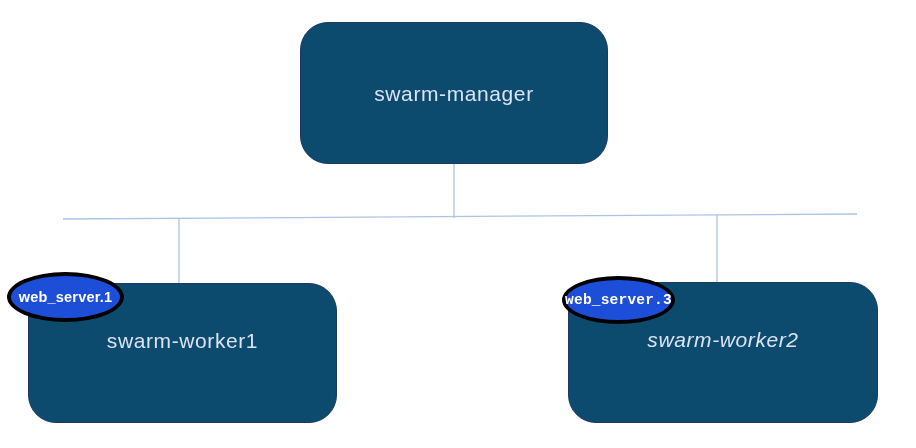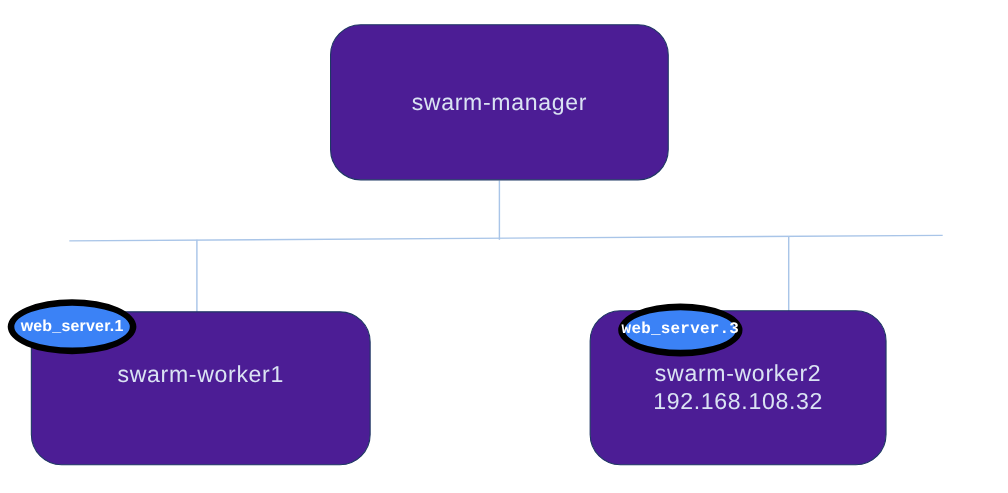--- a/index.html
+++ b/index.html
@@ -12,50 +12,50 @@
     overflow: hidden;
   }
   .connectors {
     position: absolute;
     left: 0; top: 0;
     width: 916px; height: 448px;
     pointer-events: none;
   }
   .node {
     position: absolute;
-    background: #4c1d95;
+    background: #0c4a6e;
     border: 1.6px solid #1F3864;
     border-radius: 28px;
     display: flex;
     flex-direction: column;
     align-items: center;
     justify-content: center;
-    gap: 1px;
+    gap: 16px;
     box-sizing: border-box;
     z-index: 1;
   }
   .node .node-name,
   .node .node-ip {
     color: #DAE3F3;
     font-size: 21px;
     line-height: 25px;
     letter-spacing: 0.6px;
     text-align: center;
     white-space: nowrap;
   }
   .node-manager { left: 300px; top: 22px;  width: 308px; height: 142px; }
   .node-worker1 { left: 28px;  top: 283px; width: 309px; height: 140px; }
-  .node-worker2 { left: 536px; top: 282px; width: 270px; height: 141px; }
+  .node-worker2 { left: 568px; top: 282px; width: 310px; height: 141px; font-style: italic; }
   
   .node-worker1, .node-worker2 { justify-content: flex-start; padding-top: 44px; }
 
   .service {
     position: absolute;
-    background: #3b82f6;
-    border: 6px solid #000000;
+    background: #1d4ed8;
+    border: 4px solid #000000;
     border-radius: 50%;
     display: flex;
     align-items: center;
     justify-content: center;
     color: #FFFFFF;
     font-size: 14.5px;
     font-weight: bold;
     letter-spacing: 0.2px;
     white-space: nowrap;
     box-sizing: border-box;
@@ -84,21 +84,20 @@
   <div class="node node-manager">
     <div class="node-name">swarm-manager</div>
   </div>
 
   <div class="node node-worker1">
     <div class="node-name">swarm-worker1</div>
   </div>
 
   <div class="node node-worker2">
     <div class="node-name">swarm-worker2</div>
-    <div class="node-ip">192.168.108.32</div>
   </div>
 
   <div class="service service-1">web_server.1</div>
 
   <div class="service service-3">web_server.3</div>
 
 
 </div>
 
 </body></html>

